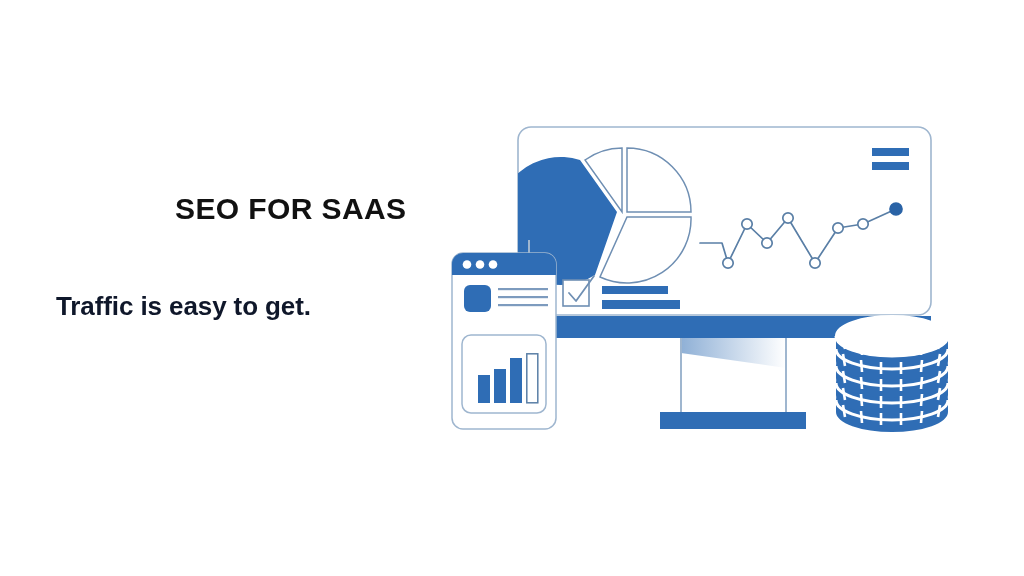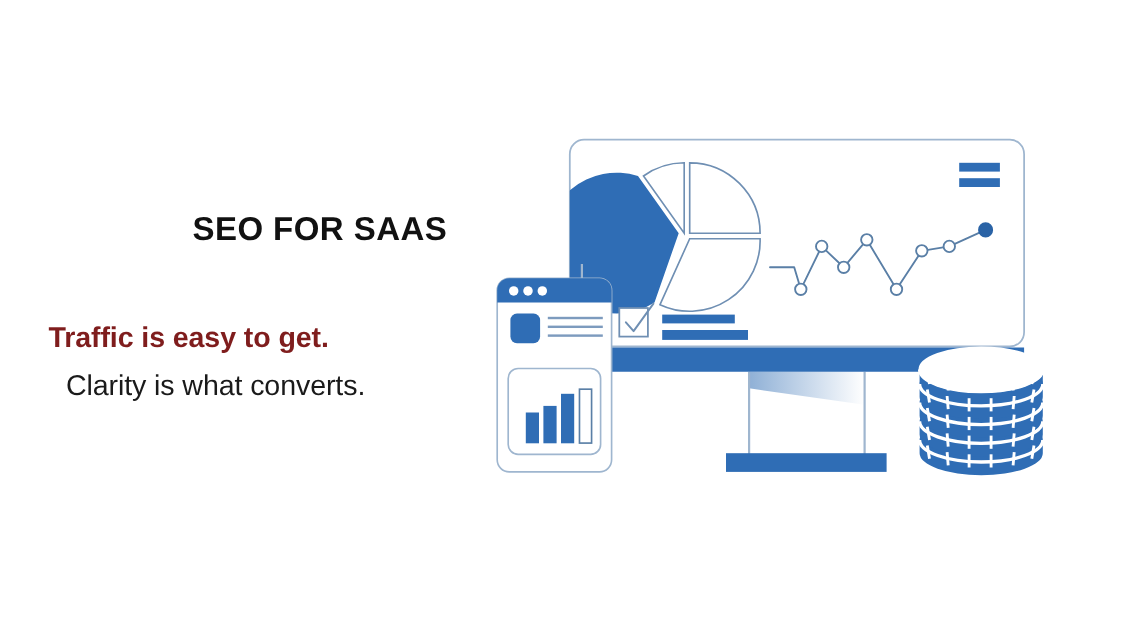--- a/index.html
+++ b/index.html
@@ -28,25 +28,25 @@
     width: 300px;
     font-size: 30px;
     font-weight: bold;
     letter-spacing: 0.4px;
     color: #111111;
     line-height: 1.1;
     white-space: nowrap;
   }
   #subline-1 {
     position: absolute;
-    left: 44px;
+    left: 56px;
     top: 292px;
     font-size: 26px;
     font-weight: bold;
-    color: #7f1d1d;
+    color: #0f172a;
     letter-spacing: -0.1px;
     white-space: nowrap;
     line-height: 1.15;
   }
   #subline-2 {
     position: absolute;
     left: 60px;
     top: 336px;
     font-size: 26px;
     font-weight: normal;
@@ -69,21 +69,20 @@
 </style>
 </head>
 <body>
 
 <div id="stage">
 
   <div id="headline">SEO FOR SAAS</div>
 
   <div id="subline-1">Traffic is easy to get.</div>
 
-  <div id="subline-2">Clarity is what converts.</div>
 
   <div id="illustration">
     <svg width="1024" height="576" viewBox="0 0 1024 576" xmlns="http://www.w3.org/2000/svg">
 
       <defs>
         <linearGradient id="standGrad" x1="0" y1="0" x2="1" y2="0">
           <stop offset="0%" stop-color="#8FB0D6"></stop>
           <stop offset="100%" stop-color="#ffffff"></stop>
         </linearGradient>
         <clipPath id="screenClip">

